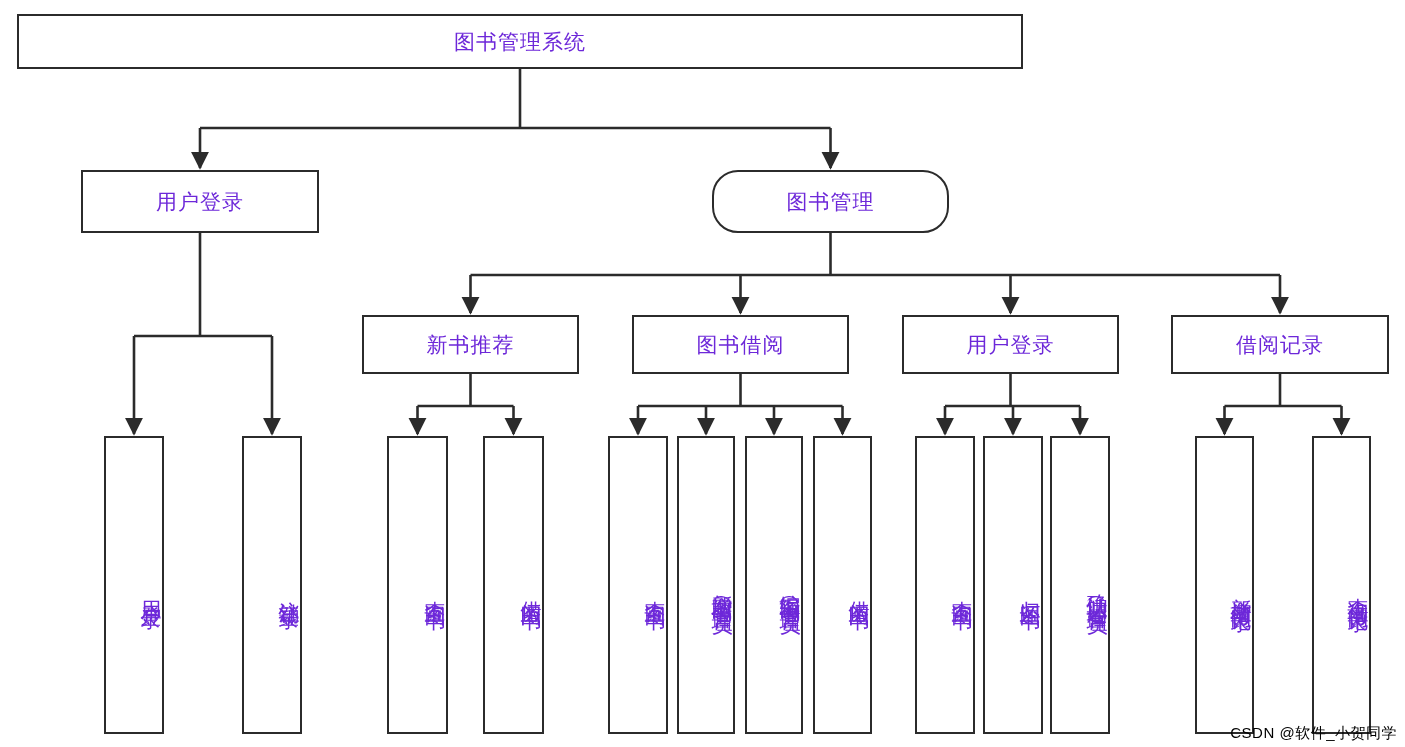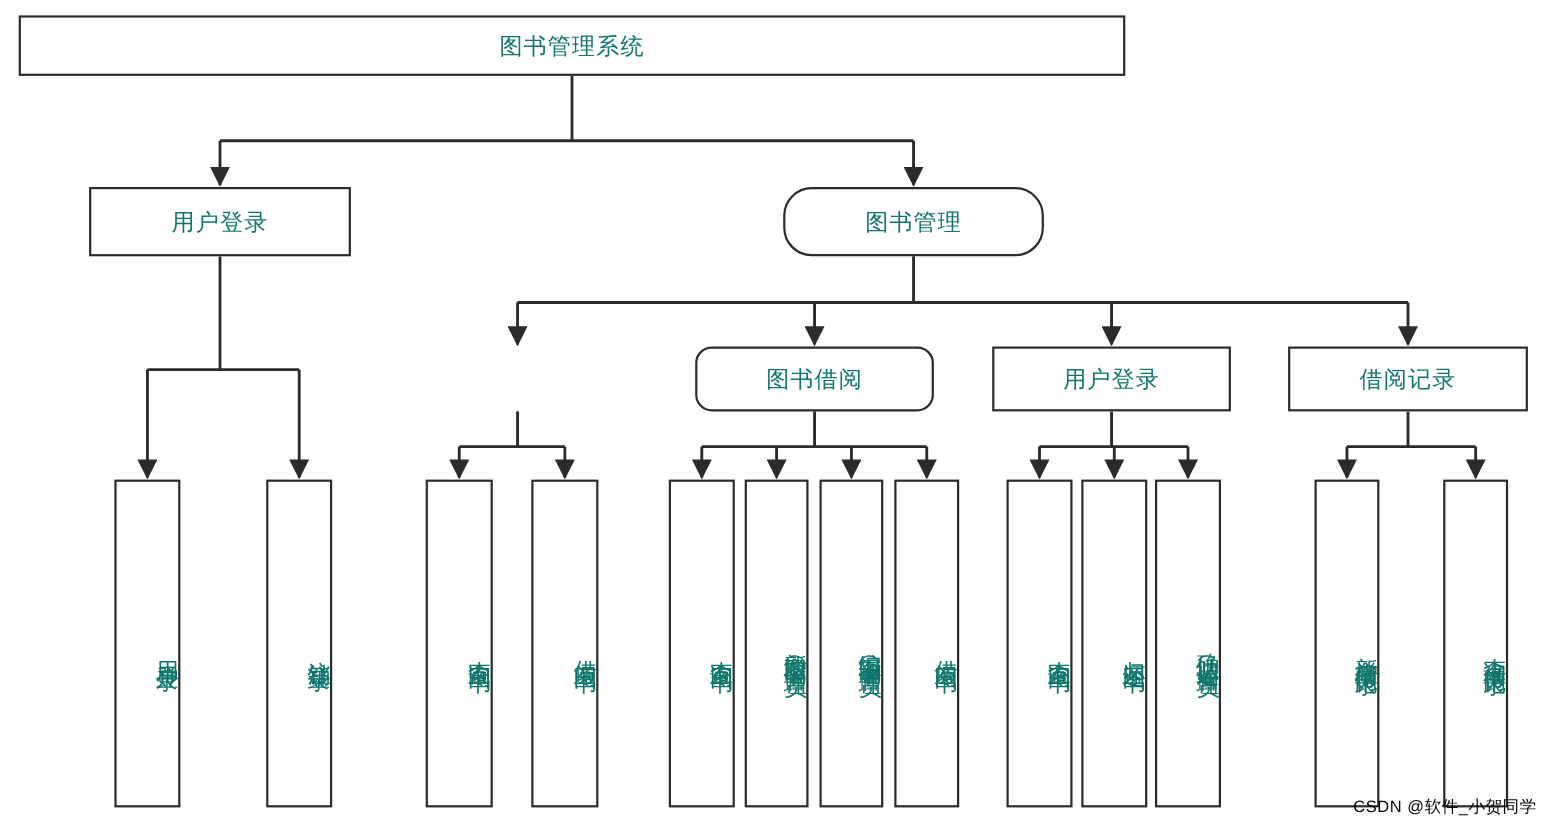--- a/index.html
+++ b/index.html
@@ -1,20 +1,20 @@
 <!DOCTYPE html>
 <html><head>
 <meta charset="utf-8">
 <style>
   html,body{margin:0;padding:0;background:#ffffff;}
   body{width:1405px;height:747px;overflow:hidden;font-family:"Liberation Sans","DejaVu Sans",sans-serif;}
   #stage{position:relative;width:1405px;height:747px;background:#fff;}
   svg#wires{position:absolute;left:0;top:0;width:1405px;height:747px;}
   .node{position:absolute;box-sizing:border-box;background:#fff;border:2px solid #2b2b2b;
-        display:flex;align-items:center;justify-content:center;color:#0f766e;}
+        display:flex;align-items:center;justify-content:center;color:#6d28d9;}
   .node.h{font-size:21px;letter-spacing:1px;}
   .node.v{writing-mode:vertical-rl;text-orientation:upright;font-size:21px;letter-spacing:3px;padding-top:10px;
           align-items:flex-start;justify-content:center;}
   .node.v > span{writing-mode:vertical-rl;text-orientation:upright;line-height:1;}
   .watermark{position:absolute;right:8px;bottom:4px;font-size:15px;color:#000000;letter-spacing:0.5px;
              white-space:nowrap;}
 </style>
 </head>
 <body>
 
@@ -67,21 +67,24 @@
     <span>图书管理系统</span>
   </div>
 
   <div class="node h" style="left: 81px; top: 170px; width: 238px; height: 63px;">
     <span>用户登录</span>
   </div>
   <div class="node h" style="left: 712px; top: 170px; width: 237px; height: 63px; border-radius: 26px;">
     <span>图书管理</span>
   </div>
 
-  <div class="node h" style="left: 632px; top: 315px; width: 217px; height: 59px; border-radius: 15px;">
+  <div class="node h" style="left: 362px; top: 315px; width: 217px; height: 59px;">
+    <span>新书推荐</span>
+  </div>
+  <div class="node h" style="left: 632px; top: 315px; width: 217px; height: 59px;">
     <span>图书借阅</span>
   </div>
   <div class="node h" style="left: 902px; top: 315px; width: 217px; height: 59px;">
     <span>用户登录</span>
   </div>
   <div class="node h" style="left: 1171px; top: 315px; width: 218px; height: 59px;">
     <span>借阅记录</span>
   </div>
 
   <div class="node v" style="left: 104px; top: 436px; width: 60px; height: 298px;">

